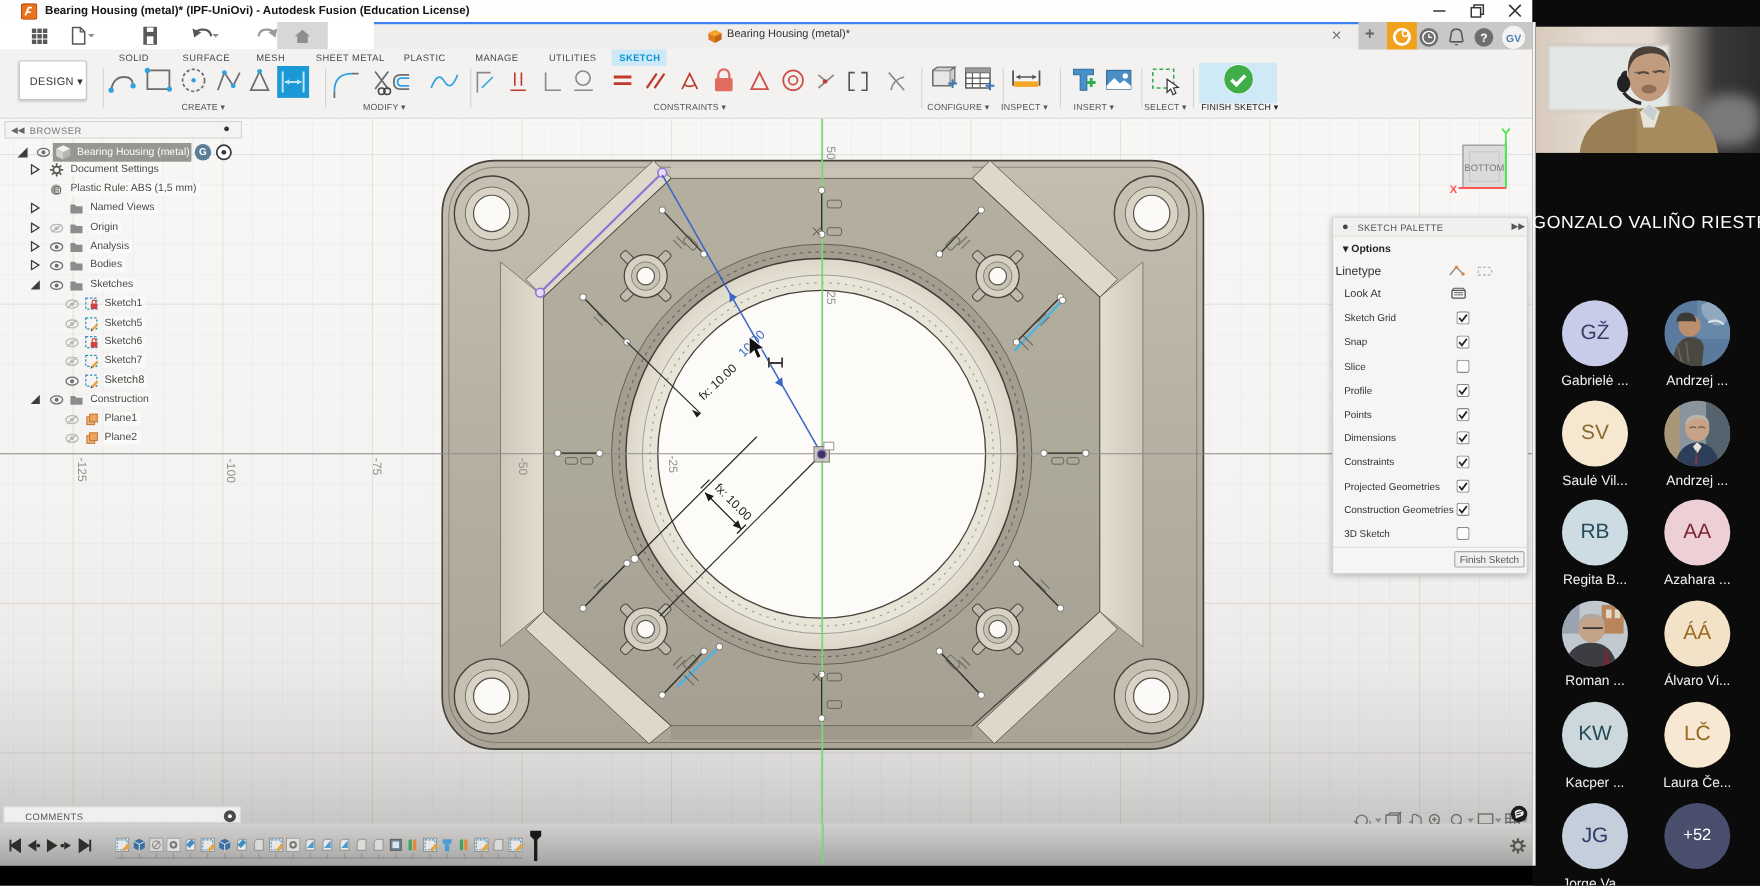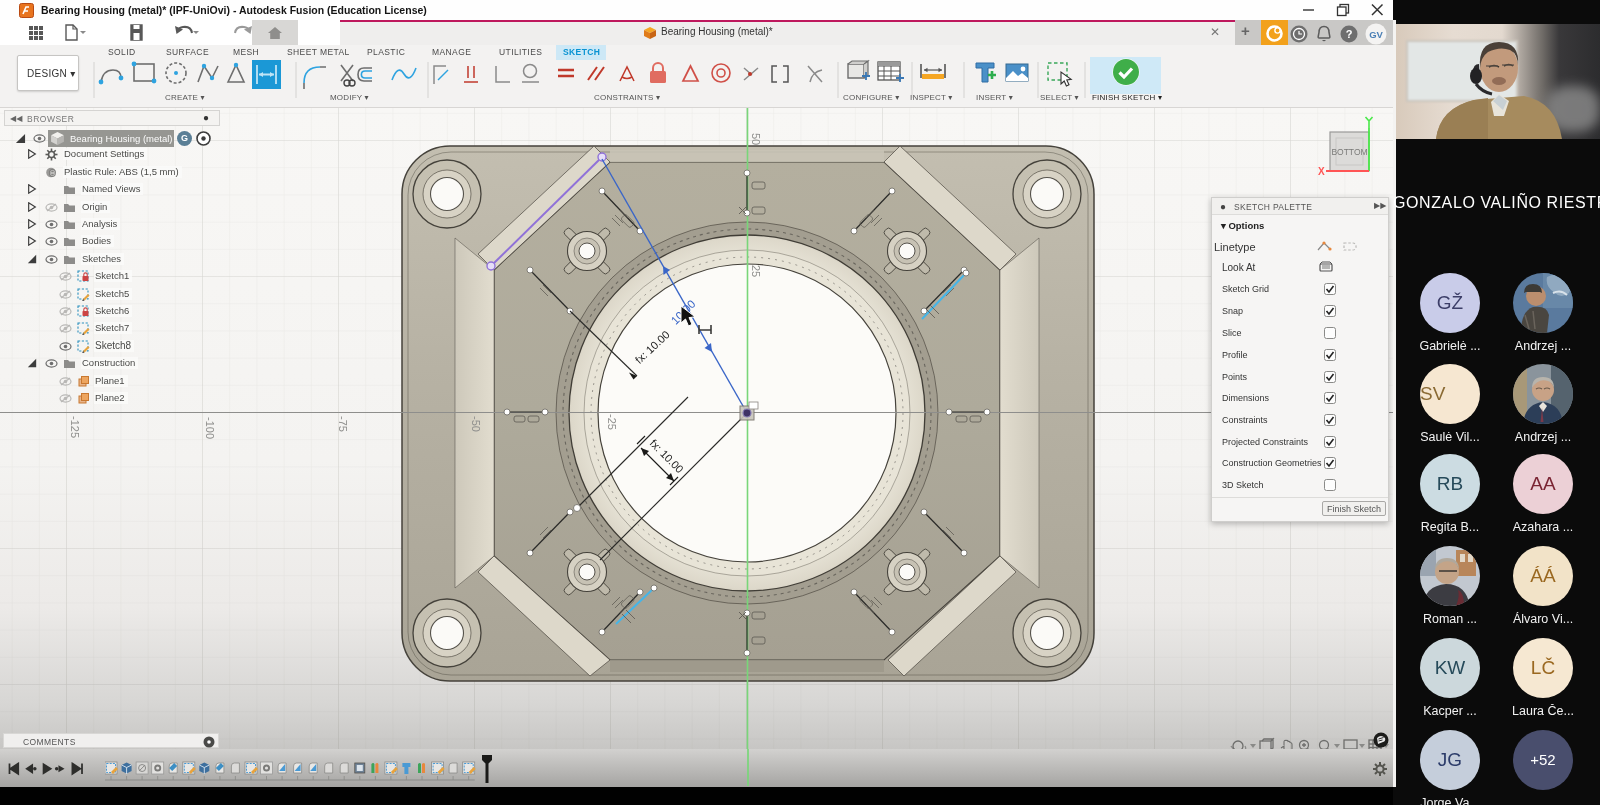--- a/index.html
+++ b/index.html
@@ -3,21 +3,21 @@
 <meta charset="utf-8">
 <style>
 *{margin:0;padding:0;box-sizing:border-box}
 html,body{width:1600px;height:805px;overflow:hidden;background:#000;font-family:"Liberation Sans",sans-serif}
 .abs{position:absolute}
 #page{position:relative;width:1600px;height:805px;background:#000}
 #app{position:absolute;left:0;top:0;width:1396px;height:805px;background:#f3f2f1}
 #titlebar{position:absolute;left:0;top:0;width:1393px;height:20px;background:#fefefe}
 #titlebar .ttext{position:absolute;left:41px;top:4px;font-size:10.5px;color:#141414;font-weight:700;letter-spacing:0px}
 #qat{position:absolute;left:0;top:20px;width:1393px;height:25px;background:#fff}
-#doctabs{position:absolute;left:340px;top:20px;width:1053px;height:25px;background:#efeeed;border-top:2px solid #be185d}
+#doctabs{position:absolute;left:340px;top:20px;width:1053px;height:25px;background:#efeeed;border-top:2px solid #3b82f6}
 #tabrow{position:absolute;left:0;top:45px;width:1393px;height:15px;background:#f3f2f1}
 #ribbon{position:absolute;left:0;top:60px;width:1393px;height:48px;background:#f3f2f1;border-bottom:1px solid #d8d6d4}
 .tab{position:absolute;top:2px;height:13px;font-size:8.5px;color:#4a4a4a;letter-spacing:0.4px}
 #canvas{position:absolute;left:0;top:108px;width:1396px;height:641px;background:linear-gradient(#f8f7f5 0%,#f4f3f1 55%,#eceae8 78%,#d7d6d4 93%,#c7c6c4 100%)}
 #timeline{position:absolute;left:0;top:749px;width:1393px;height:38px;background:linear-gradient(#d2d1cf,#a5a4a2)}
 #blackbottom{position:absolute;left:0;top:787px;width:1396px;height:18px;background:#010101}
 #sidebar{position:absolute;left:1393px;top:0;width:207px;height:805px;background:#0b0b0b}
 .lbl{position:absolute;font-size:8px;color:#555;letter-spacing:0.2px;white-space:nowrap}
 </style>
 </head>
@@ -628,21 +628,21 @@
 <span class="abs" style="left:10px;top:195px;font-size:9px;color:#333">Dimensions</span>
 <svg class="abs" style="left:112px;top:194px" width="12" height="12" viewBox="0 0 12 12">
             <rect x="0.5" y="0.5" width="11" height="11" rx="2" fill="#fdfdfd" stroke="#8a8a88"></rect>
             <path d="M2.5 6 l2.5 3 l4.5 -6" fill="none" stroke="#222" stroke-width="1.6"></path>
           </svg>
 <span class="abs" style="left:10px;top:217px;font-size:9px;color:#333">Constraints</span>
 <svg class="abs" style="left:112px;top:216px" width="12" height="12" viewBox="0 0 12 12">
             <rect x="0.5" y="0.5" width="11" height="11" rx="2" fill="#fdfdfd" stroke="#8a8a88"></rect>
             <path d="M2.5 6 l2.5 3 l4.5 -6" fill="none" stroke="#222" stroke-width="1.6"></path>
           </svg>
-<span class="abs" style="left:10px;top:239px;font-size:9px;color:#333">Projected Constraints</span>
+<span class="abs" style="left:10px;top:239px;font-size:9px;color:#333">Projected Geometries</span>
 <svg class="abs" style="left:112px;top:238px" width="12" height="12" viewBox="0 0 12 12">
             <rect x="0.5" y="0.5" width="11" height="11" rx="2" fill="#fdfdfd" stroke="#8a8a88"></rect>
             <path d="M2.5 6 l2.5 3 l4.5 -6" fill="none" stroke="#222" stroke-width="1.6"></path>
           </svg>
 <span class="abs" style="left:10px;top:260px;font-size:9px;color:#333">Construction Geometries</span>
 <svg class="abs" style="left:112px;top:259px" width="12" height="12" viewBox="0 0 12 12">
             <rect x="0.5" y="0.5" width="11" height="11" rx="2" fill="#fdfdfd" stroke="#8a8a88"></rect>
             <path d="M2.5 6 l2.5 3 l4.5 -6" fill="none" stroke="#222" stroke-width="1.6"></path>
           </svg>
 <span class="abs" style="left:10px;top:282px;font-size:9px;color:#333">3D Sketch</span>
@@ -896,21 +896,21 @@
 <path d="M30 0 h30 v35 h-30 z" fill="#6888a8"></path>
 <path d="M34 4 q10 -6 20 2 q6 6 2 14 q-8 6 -14 0 q-10 -6 -8 -16" fill="#9ab2c6" opacity="0.8"></path>
 <path d="M40 20 q8 -4 14 2" stroke="#d8e2ea" stroke-width="2" fill="none"></path>
 <circle cx="23" cy="23" r="10" fill="#bb8e6e"></circle>
 <path d="M11 20 q0 -9 9 -9 q9 0 9 9 l-2 -1 h-14 z" fill="#3c3a36"></path>
 <path d="M8 60 q0 -22 12 -26 q14 -2 16 8 l-2 18 z" fill="#4a4640"></path>
 <path d="M12 42 l4 14 M20 38 l2 18" stroke="#6a645c" stroke-width="1.5"></path>
 </g>
       </svg>
 <div class="abs" style="left:104px;top:339px;width:92px;text-align:center;font-size:12.5px;color:#f2f2f2;white-space:nowrap;overflow:hidden">Andrzej ...</div>
-<div class="abs" style="left:27px;top:364px;width:60px;height:60px;border-radius:50%;background:#f6e7d1;font-size:19px;color:#8a6a33;line-height:60px">SV</div>
+<div class="abs" style="left:27px;top:364px;width:60px;height:60px;border-radius:50%;background:#f6e7d1;text-align:center;font-size:19px;color:#8a6a33;line-height:60px">SV</div>
 <div class="abs" style="left:11px;top:430px;width:92px;text-align:center;font-size:12.5px;color:#f2f2f2;white-space:nowrap;overflow:hidden">Saulė Vil...</div>
 <svg class="abs" style="left:120px;top:364px" width="60" height="60" viewBox="0 0 60 60">
         <defs>
           <clipPath id="cp2">
             <circle cx="30" cy="30" r="30"></circle>
           </clipPath>
         </defs>
         <g clip-path="url(#cp2)">
 <rect width="60" height="60" fill="#8a949c"></rect>
 <rect x="38" width="22" height="60" fill="#55636e"></rect>

